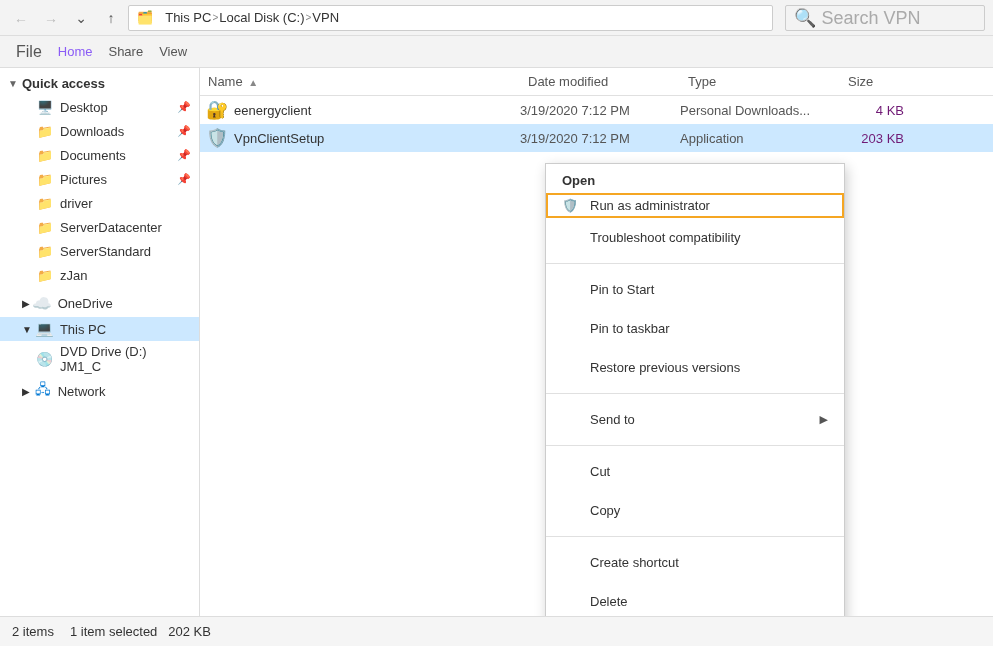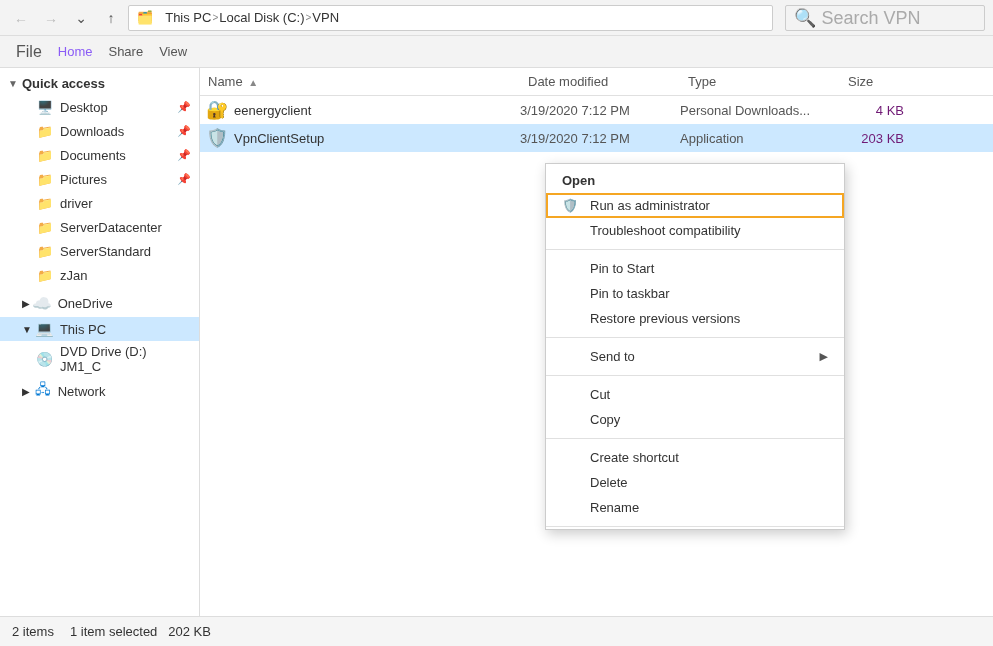--- a/index.html
+++ b/index.html
@@ -196,21 +196,21 @@
       padding: 4px 0;
     }
     .ctx-divider {
       border: none;
       border-top: 1px solid #e0e0e0;
       margin: 2px 0;
     }
     .ctx-item {
       display: flex;
       align-items: center;
-      padding: 5px 16px;
+      padding: 12px 16px;
       cursor: pointer;
       color: #333;
       position: relative;
     }
     .ctx-item.highlighted {
       background: #fff;
       border: 2px solid #f5a623;
       padding: 3px 14px;
     }
     .ctx-item .ctx-icon {

